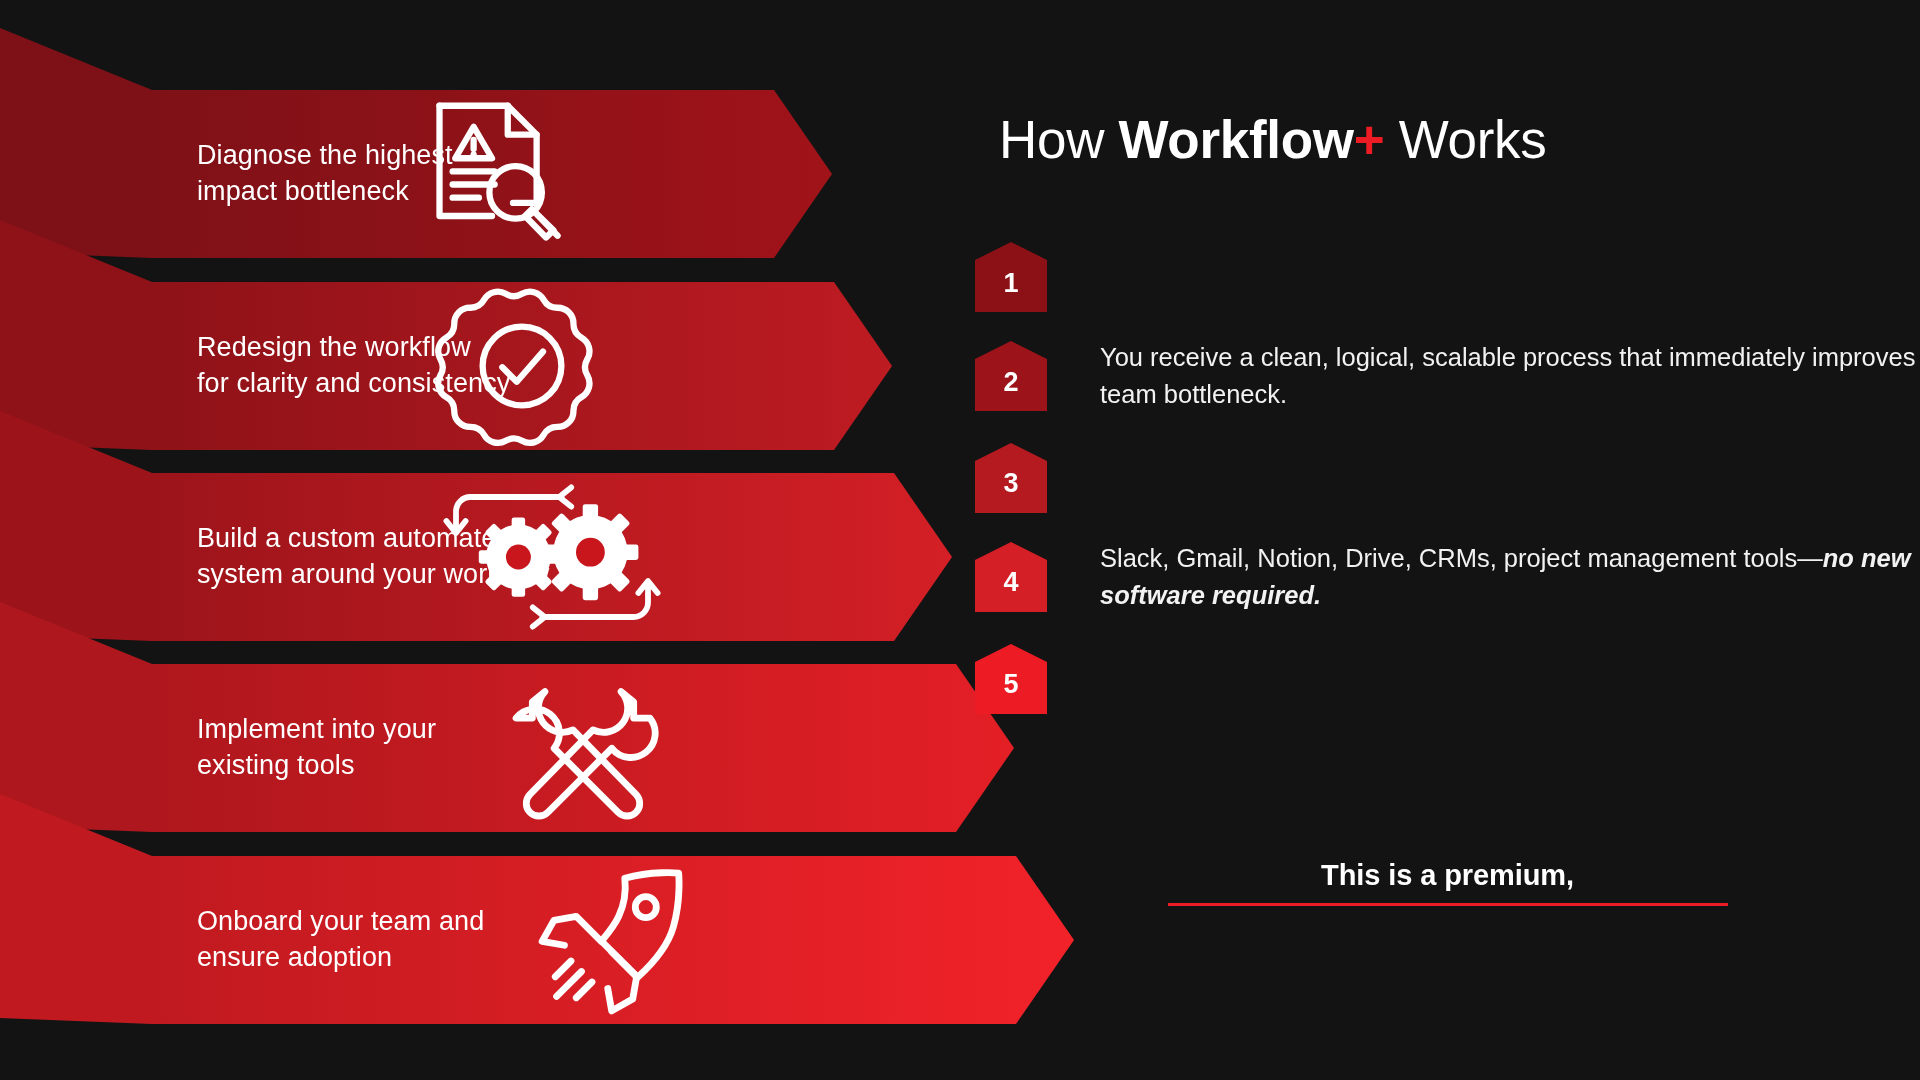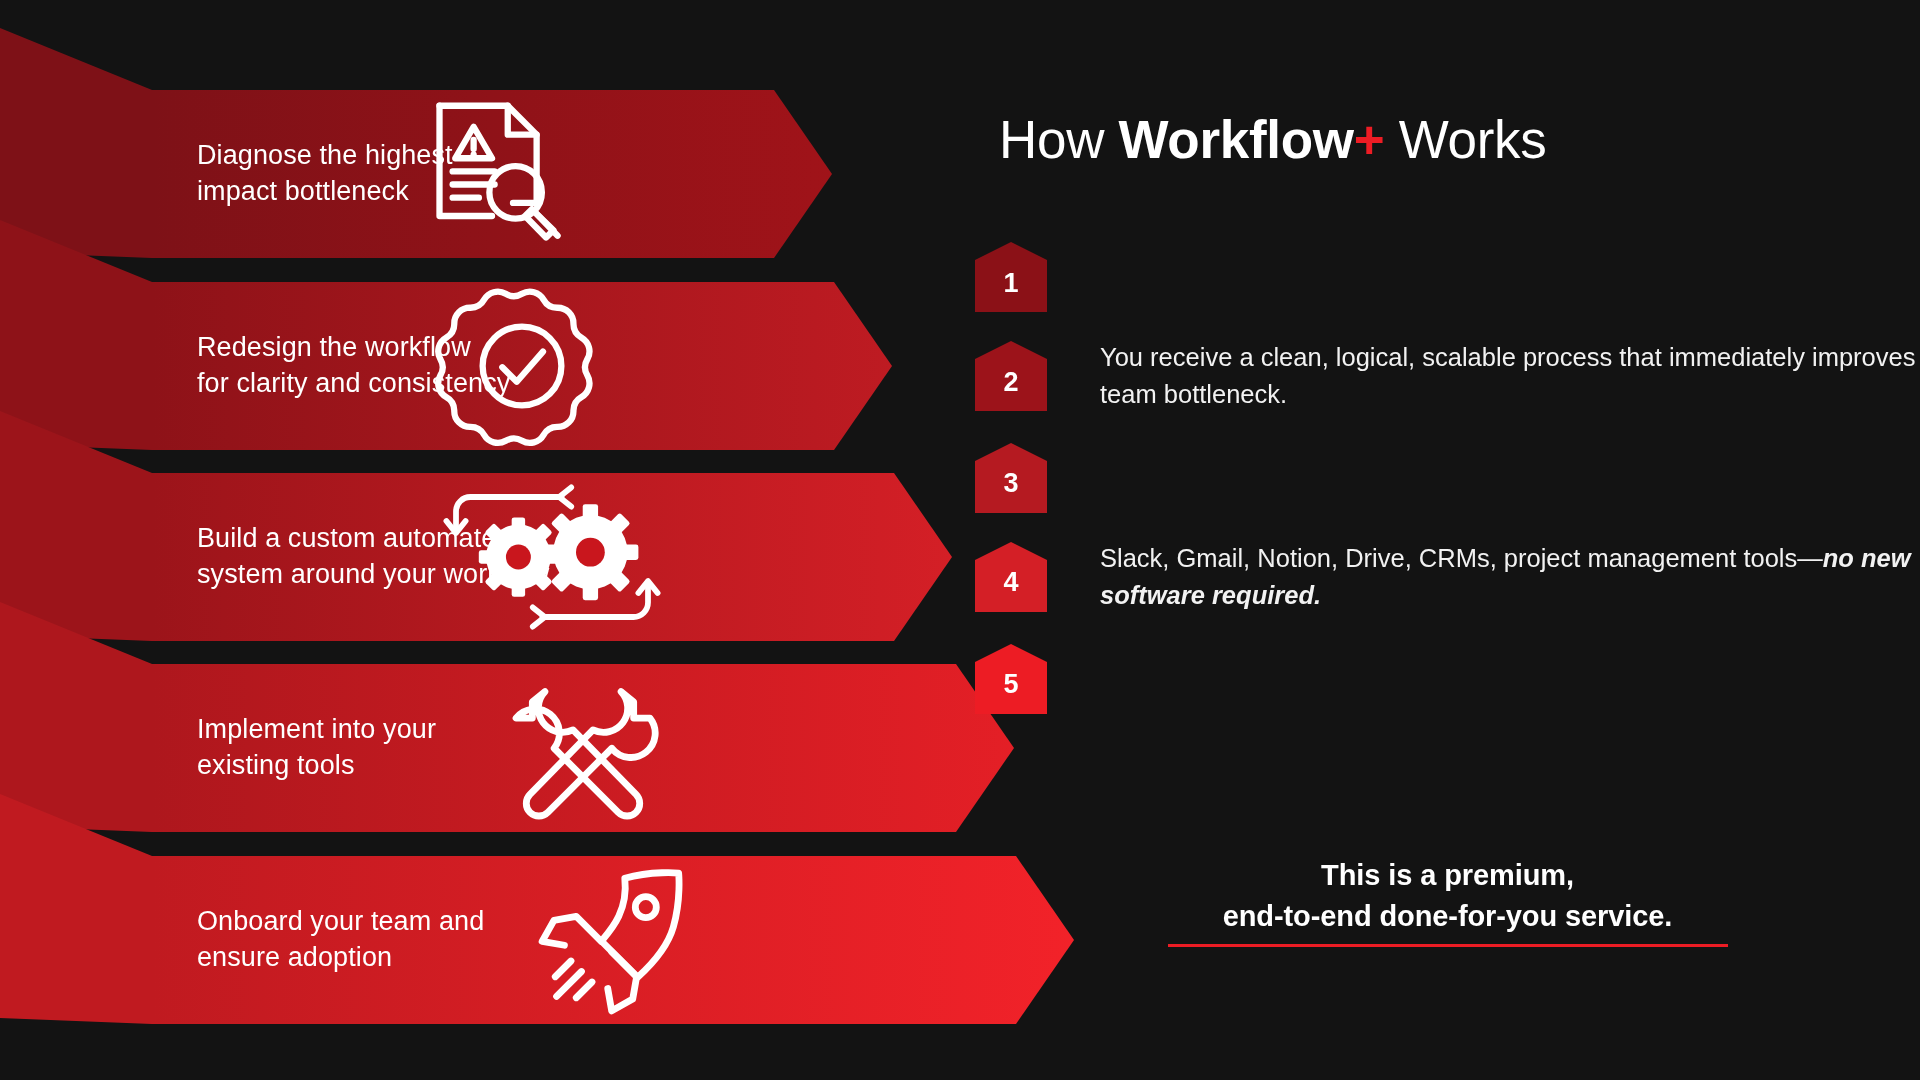--- a/index.html
+++ b/index.html
@@ -442,18 +442,17 @@
             <svg viewBox="0 0 72 70" preserveAspectRatio="none">
               <path d="M0,18 L36,0 L72,18 L72,70 L0,70 Z" fill="#ED1C24"></path>
             </svg>
             <div class="badge-num">5</div>
           </div>
         </div>
       </div>
 
     <div id="closing-block">
       <div class="closing-line">This is a premium,</div>
-      <div class="closing-line">end-to-end done-for-you service.</div>
       <div id="closing-underline"></div>
     </div>
 
   </div>
 </div>
 
 </body></html>

